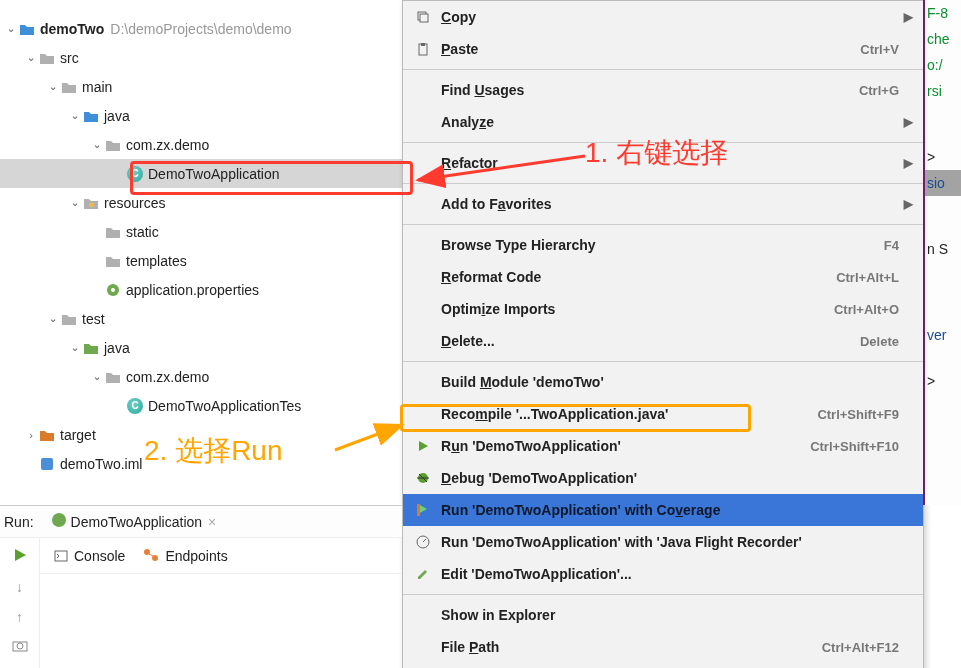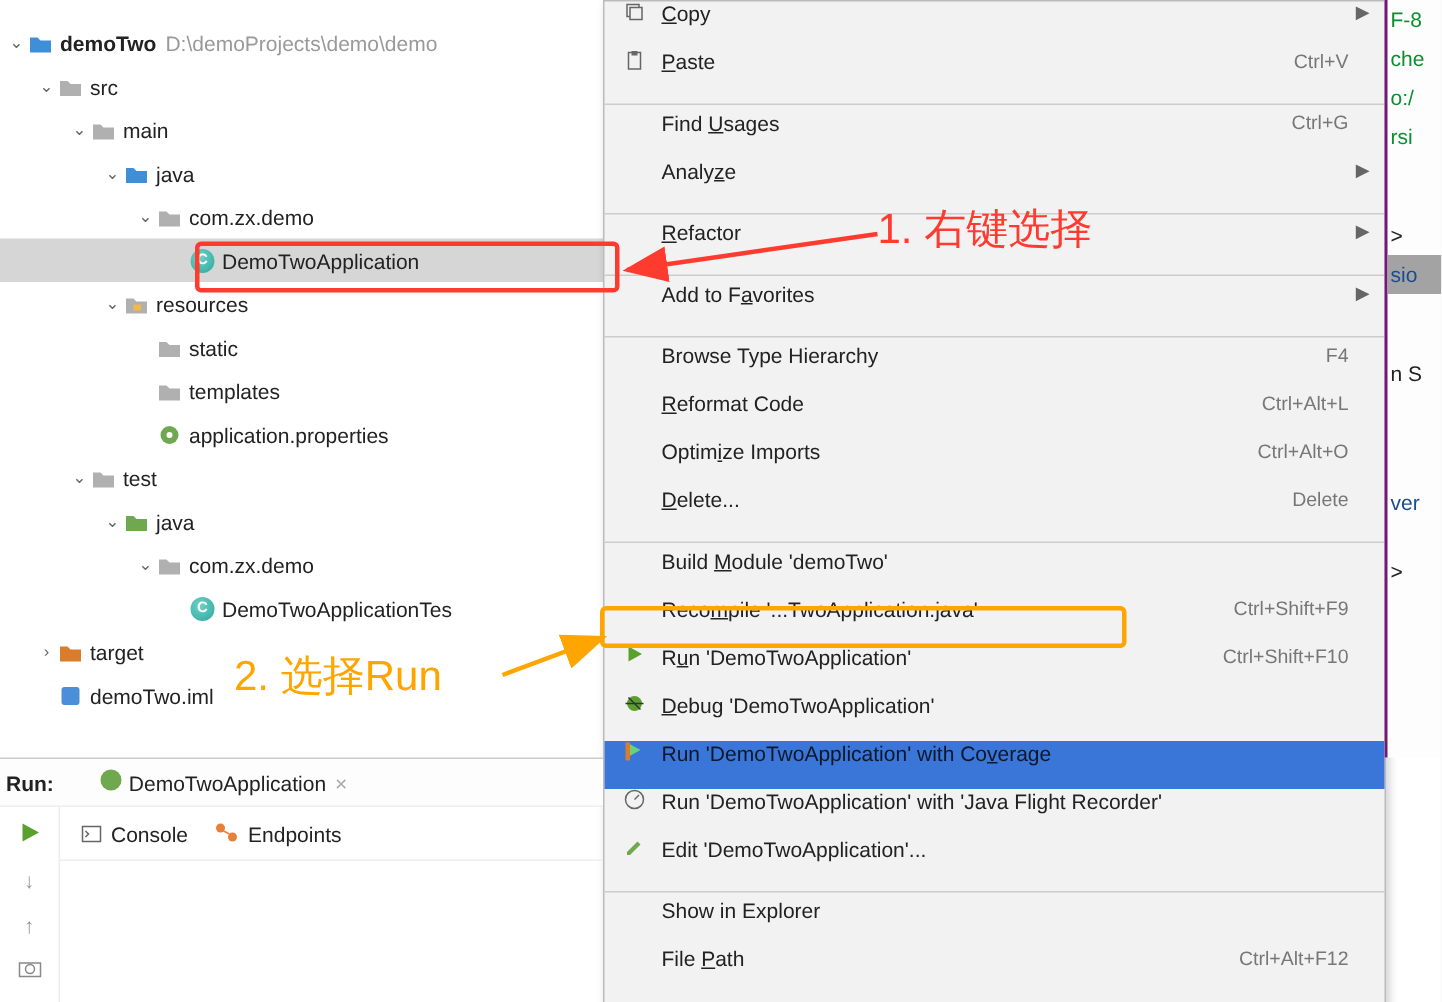--- a/index.html
+++ b/index.html
@@ -25,36 +25,36 @@
 .folder-green { fill: #6fa84f; }
 .folder-orange { fill: #d97c2b; }
 
 .class-icon { width: 16px; height: 16px; border-radius: 50%; background: radial-gradient(circle at 40% 35%, #6fd1c7, #2aa89c); display:inline-flex; align-items:center; justify-content:center; color:#fff; font-size:10px; font-weight:bold; }
 
 .highlight-red { position:absolute; border:3px solid #ff3b30; border-radius:4px; left:130px; top:161px; width:283px; height:34px; }
 .highlight-orange { position:absolute; border:3px solid #ffa500; border-radius:4px; left:400px; top:404px; width:351px; height:28px; }
 
 .anno { position:absolute; color:#ff3b30; font-size:28px; font-weight:500; }
 .anno.a1 { left:585px; top:134px; }
-.anno.a2 { left:156px; top:432px; color:#ffa500; }
+.anno.a2 { left:144px; top:432px; color:#ffa500; }
 
 .menu { position:absolute; left:402px; top:0; width:522px; background:#f2f2f2; border:1px solid #bbb; box-shadow:2px 2px 6px rgba(0,0,0,.2); }
-.menu-row { display:flex; align-items:flex-start; height:32px; padding:0 24px 0 38px; position:relative; cursor:default; }
+.menu-row { display:flex; align-items:center; height:32px; padding:0 24px 0 38px; position:relative; cursor:default;font-weight:bold; }
 .menu-row.hover { background:#3a76d8; color:#0f172a; }
 .menu-row .ml { flex:1; }
 .menu-row .sc { color:#777; font-size:13px; }
 .menu-row .sub { position:absolute; right:10px; font-size:12px; color:#666; }
 .menu-row .mi { position:absolute; left:10px; width:20px; display:flex; justify-content:center; }
 .menu-sep { height:1px; background:#ccc; margin:4px 0; }
 
 .u { text-decoration: underline; }
 
 .run-tab { position:absolute; left:0; top:505px; width:402px; border-top:1px solid #ccc; }
 .run-header { display:flex; align-items:center; height:32px; padding-left:4px; background:#fdfdfd; border-bottom:1px solid #eee; }
-.run-header .rlabel { margin-right:24px;font-weight:bold; }
+.run-header .rlabel { margin-right:11px; }
 .run-header .tab { display:flex; align-items:center; gap:4px; margin-left:6px; }
 .run-header .close { color:#aaa; font-size:14px; margin-left:2px; }
 .run-body { display:flex; height:130px; }
 .run-left { width:40px; border-right:1px solid #eee; display:flex; flex-direction:column; align-items:center; padding-top:10px; gap:14px; }
 .run-right { flex:1; }
 .run-tabs { display:flex; align-items:center; height:36px; gap:18px; padding-left:14px; border-bottom:1px solid #eee; }
 
 .code-strip { position:absolute; right:0; top:0; width:38px; height:505px; background:#fdfdfd; border-left:2px solid #701a75; overflow:hidden; font-family:Consolas,monospace; font-size:14px; }
 .cs-line { height:26px; display:flex; align-items:center; padding-left:2px; }
 

